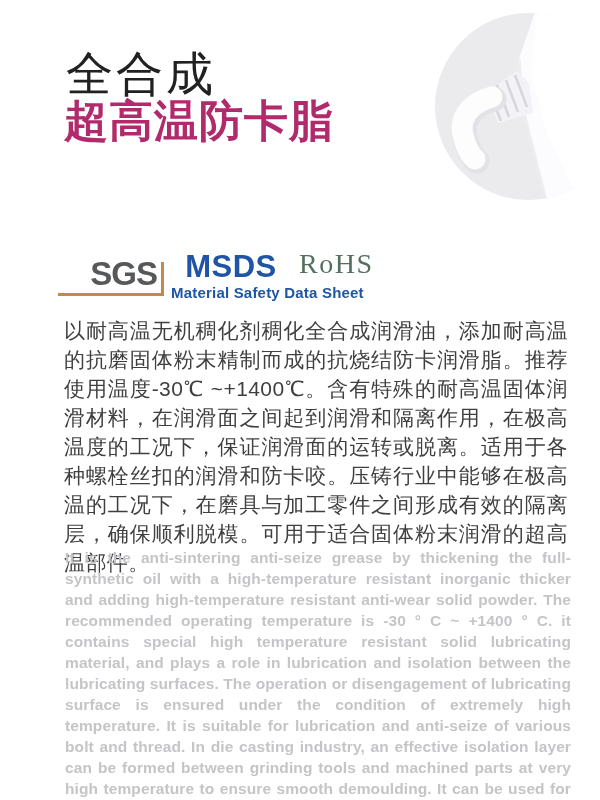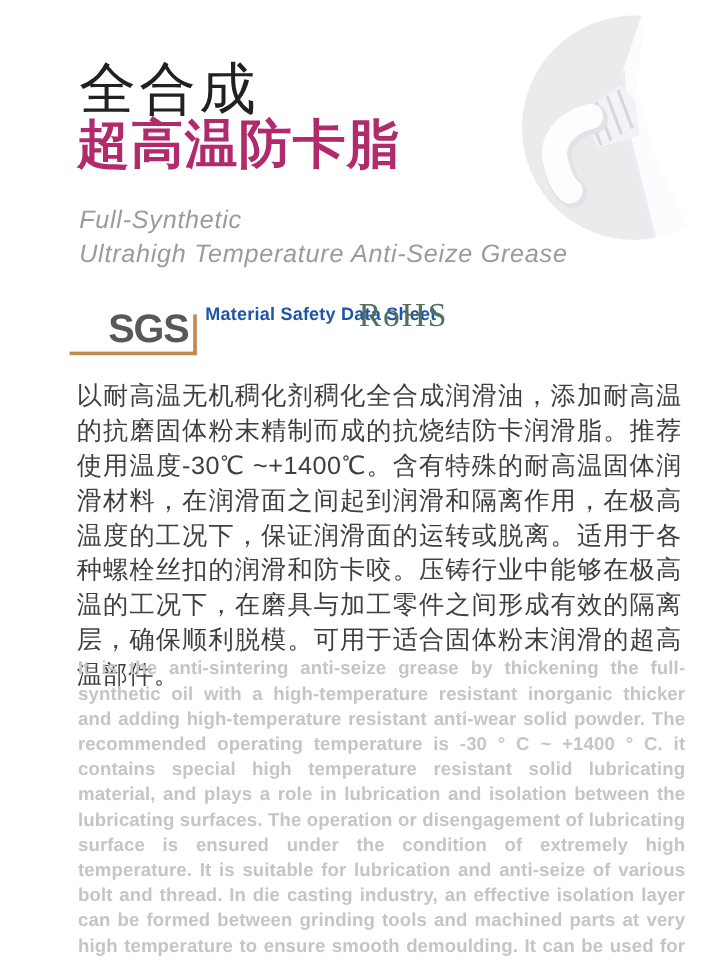--- a/index.html
+++ b/index.html
@@ -137,32 +137,29 @@
       <polygon points="82,58 50,80 63,110 98,100 94,70" fill="#f3f3f7"></polygon>
       <path d="M62,72 L74,104 M71,67 L83,99 M80,62 L92,94 M54,78 L66,108" stroke="#d6d6db" stroke-width="2.5" fill="none"></path>
 
       <path d="M57,84 C34,90 24,106 28,122 C31,135 36,143 40,146" fill="none" stroke="#e2e2e7" stroke-width="25" stroke-linecap="round" transform="translate(2,2)"></path>
       <path d="M57,84 C34,90 24,106 28,122 C31,135 36,143 40,146" fill="none" stroke="#fdfdfe" stroke-width="21" stroke-linecap="round"></path>
     </svg>
   </div>
 
   <h1 class="title-cn">全合成</h1>
   <h1 class="title-accent">超高温防卡脂</h1>
-  <div class="subtitle">
-    <div>Full-Synthetic</div>
-    <div>Ultrahigh Temperature Anti-Seize Grease</div>
-  </div>
 
   <div class="cert-row">
     <div class="cert-sgs">
       <span class="sgs-text">SGS</span>
       <span class="sgs-hline"></span>
       <span class="sgs-vline"></span>
     </div>
     <div class="cert-msds">
+      <div class="msds-text">MSDS</div>
       <div class="msds-sub">Material Safety Data Sheet</div>
     </div>
     <div class="cert-rohs">
       <span>RoHS</span>
     </div>
   </div>
 
   <p class="desc-cn">以耐高温无机稠化剂稠化全合成润滑油，添加耐高温的抗磨固体粉末精制而成的抗烧结防卡润滑脂。推荐使用温度-30℃ ~+1400℃。含有特殊的耐高温固体润滑材料，在润滑面之间起到润滑和隔离作用，在极高温度的工况下，保证润滑面的运转或脱离。适用于各种螺栓丝扣的润滑和防卡咬。压铸行业中能够在极高温的工况下，在磨具与加工零件之间形成有效的隔离层，确保顺利脱模。可用于适合固体粉末润滑的超高温部件。</p>
   <p class="desc-en">It is the anti-sintering anti-seize grease by thickening the full-synthetic oil with a high-temperature resistant inorganic thicker and adding high-temperature resistant anti-wear solid powder. The recommended operating temperature is -30 ° C ~ +1400 ° C. it contains special high temperature resistant solid lubricating material, and plays a role in lubrication and isolation between the lubricating surfaces. The operation or disengagement of lubricating surface is ensured under the condition of extremely high temperature. It is suitable for lubrication and anti-seize of various bolt and thread. In die casting industry, an effective isolation layer can be formed between grinding tools and machined parts at very high temperature to ensure smooth demoulding. It can be used for ultra-high temperature parts suitable for solid powder lubrication.</p>
 

